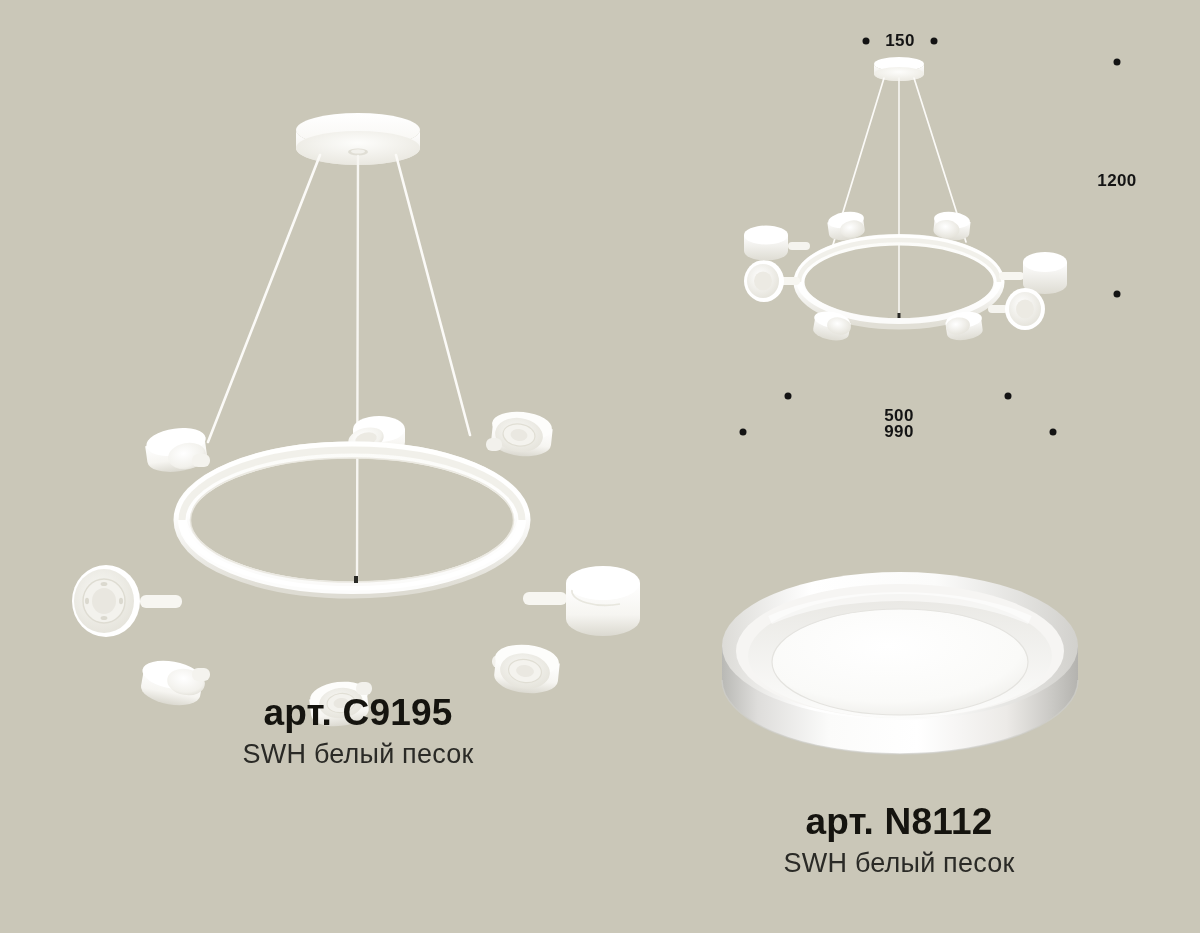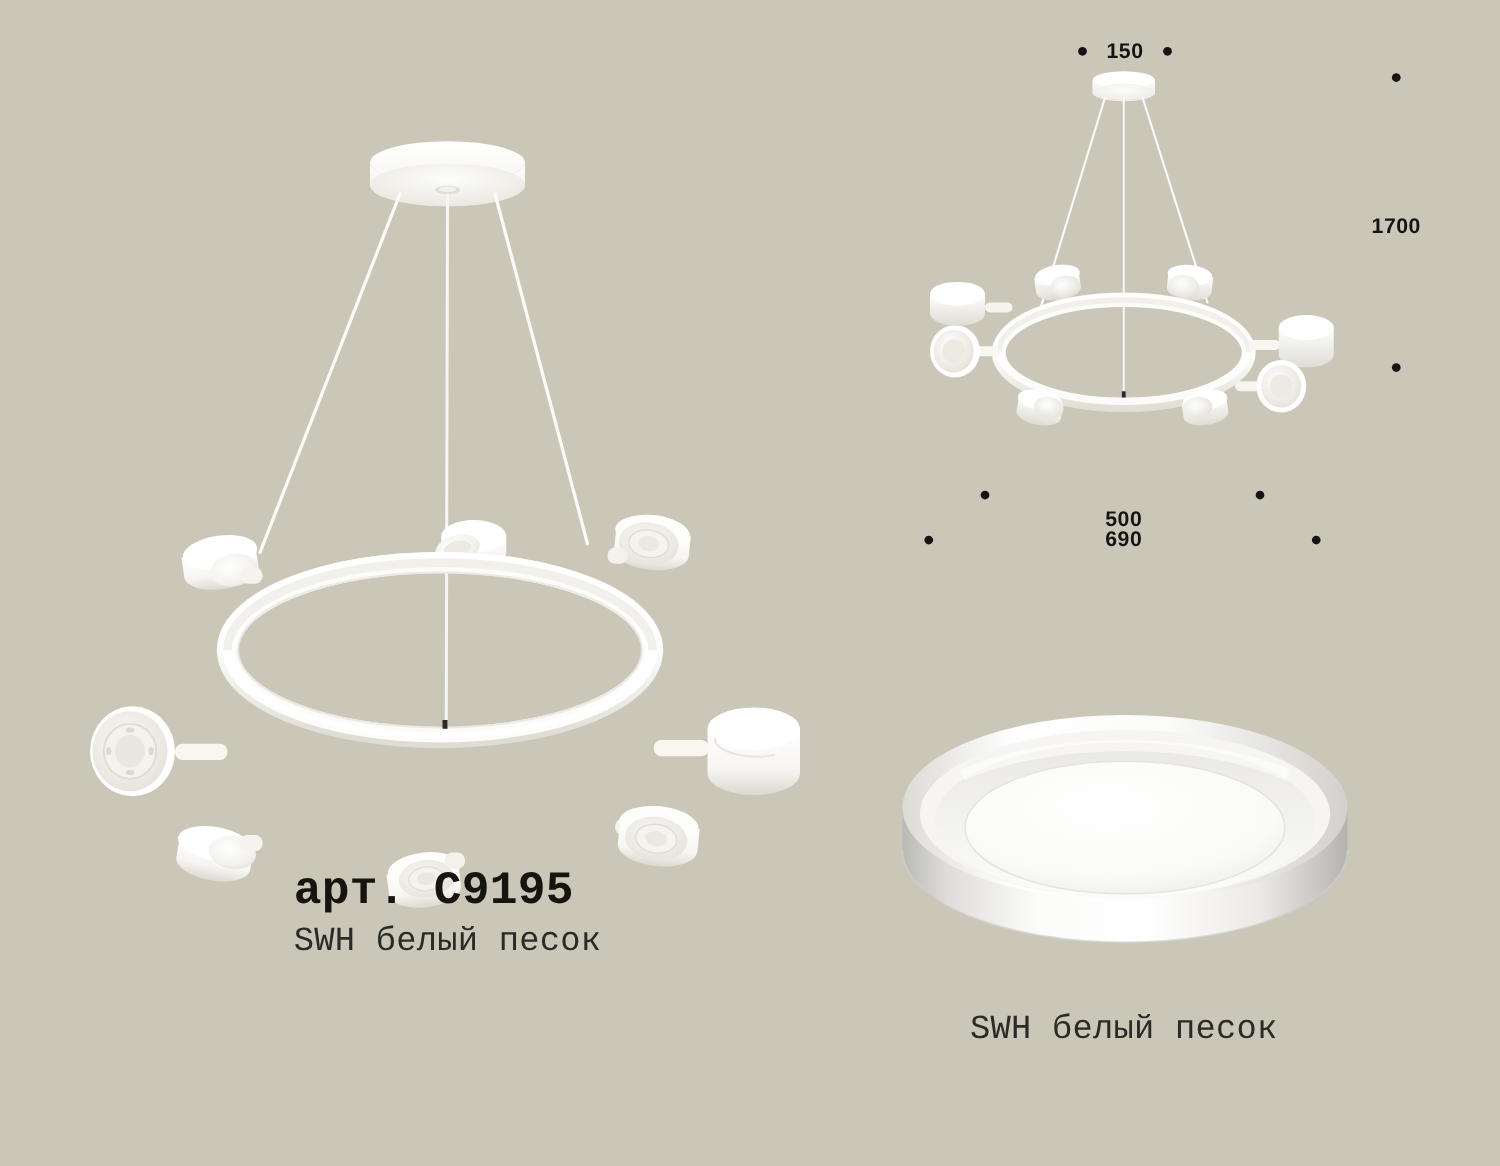--- a/index.html
+++ b/index.html
@@ -35,23 +35,23 @@
     position: absolute;
     width: 7px;
     height: 7px;
     border-radius: 50%;
     background: #141414;
     transform: translate(-50%, -50%);
   }
 
   .caption {
     position: absolute;
+    text-align: center;
     transform: translateX(-50%);
     white-space: nowrap;
-    font-family: Liberation Mono, monospace;
   }
   .caption .art {
     color: #15140f;
     font-weight: bold;
     font-size: 37px;
     letter-spacing: 0.2px;
     line-height: 1.05;
   }
   .caption .sub {
     color: #2a2a26;
@@ -360,35 +360,36 @@
       <path d="M70 100 A178 74 0 0 1 330 100" fill="none" stroke="#ffffff" stroke-width="9" opacity="0.55"></path>
     </svg>
   </div>
 
   <div class="abs" style="left:0;top:0;width:1200px;height:907px;pointer-events:none;">
 
     <div class="dim-label" style="left:900px; top:41px;">150</div>
     <div class="dim-dot" style="left:866px; top:41px;"></div>
     <div class="dim-dot" style="left:934px; top:41px;"></div>
 
-    <div class="dim-label" style="left:1117px; top:181px;">1700</div>
+    <div class="dim-label" style="left:1117px; top:181px;">1200</div>
     <div class="dim-dot" style="left:1117px; top:62px;"></div>
     <div class="dim-dot" style="left:1117px; top:294px;"></div>
 
     <div class="dim-label" style="left:899px; top:416px;">500</div>
     <div class="dim-dot" style="left:788px; top:396px;"></div>
     <div class="dim-dot" style="left:1008px; top:396px;"></div>
 
-    <div class="dim-label" style="left:899px; top:432px;">690</div>
+    <div class="dim-label" style="left:899px; top:432px;">990</div>
     <div class="dim-dot" style="left:743px; top:432px;"></div>
     <div class="dim-dot" style="left:1053px; top:432px;"></div>
   </div>
 
   <div class="caption" style="left:358px; top:694px;">
     <div class="art">арт. C9195</div>
     <div class="sub">SWH белый песок</div>
   </div>
 
   <div class="caption" style="left:899px; top:803px;">
+    <div class="art">арт. N8112</div>
     <div class="sub">SWH белый песок</div>
   </div>
 
 </div>
 
 </body></html>

